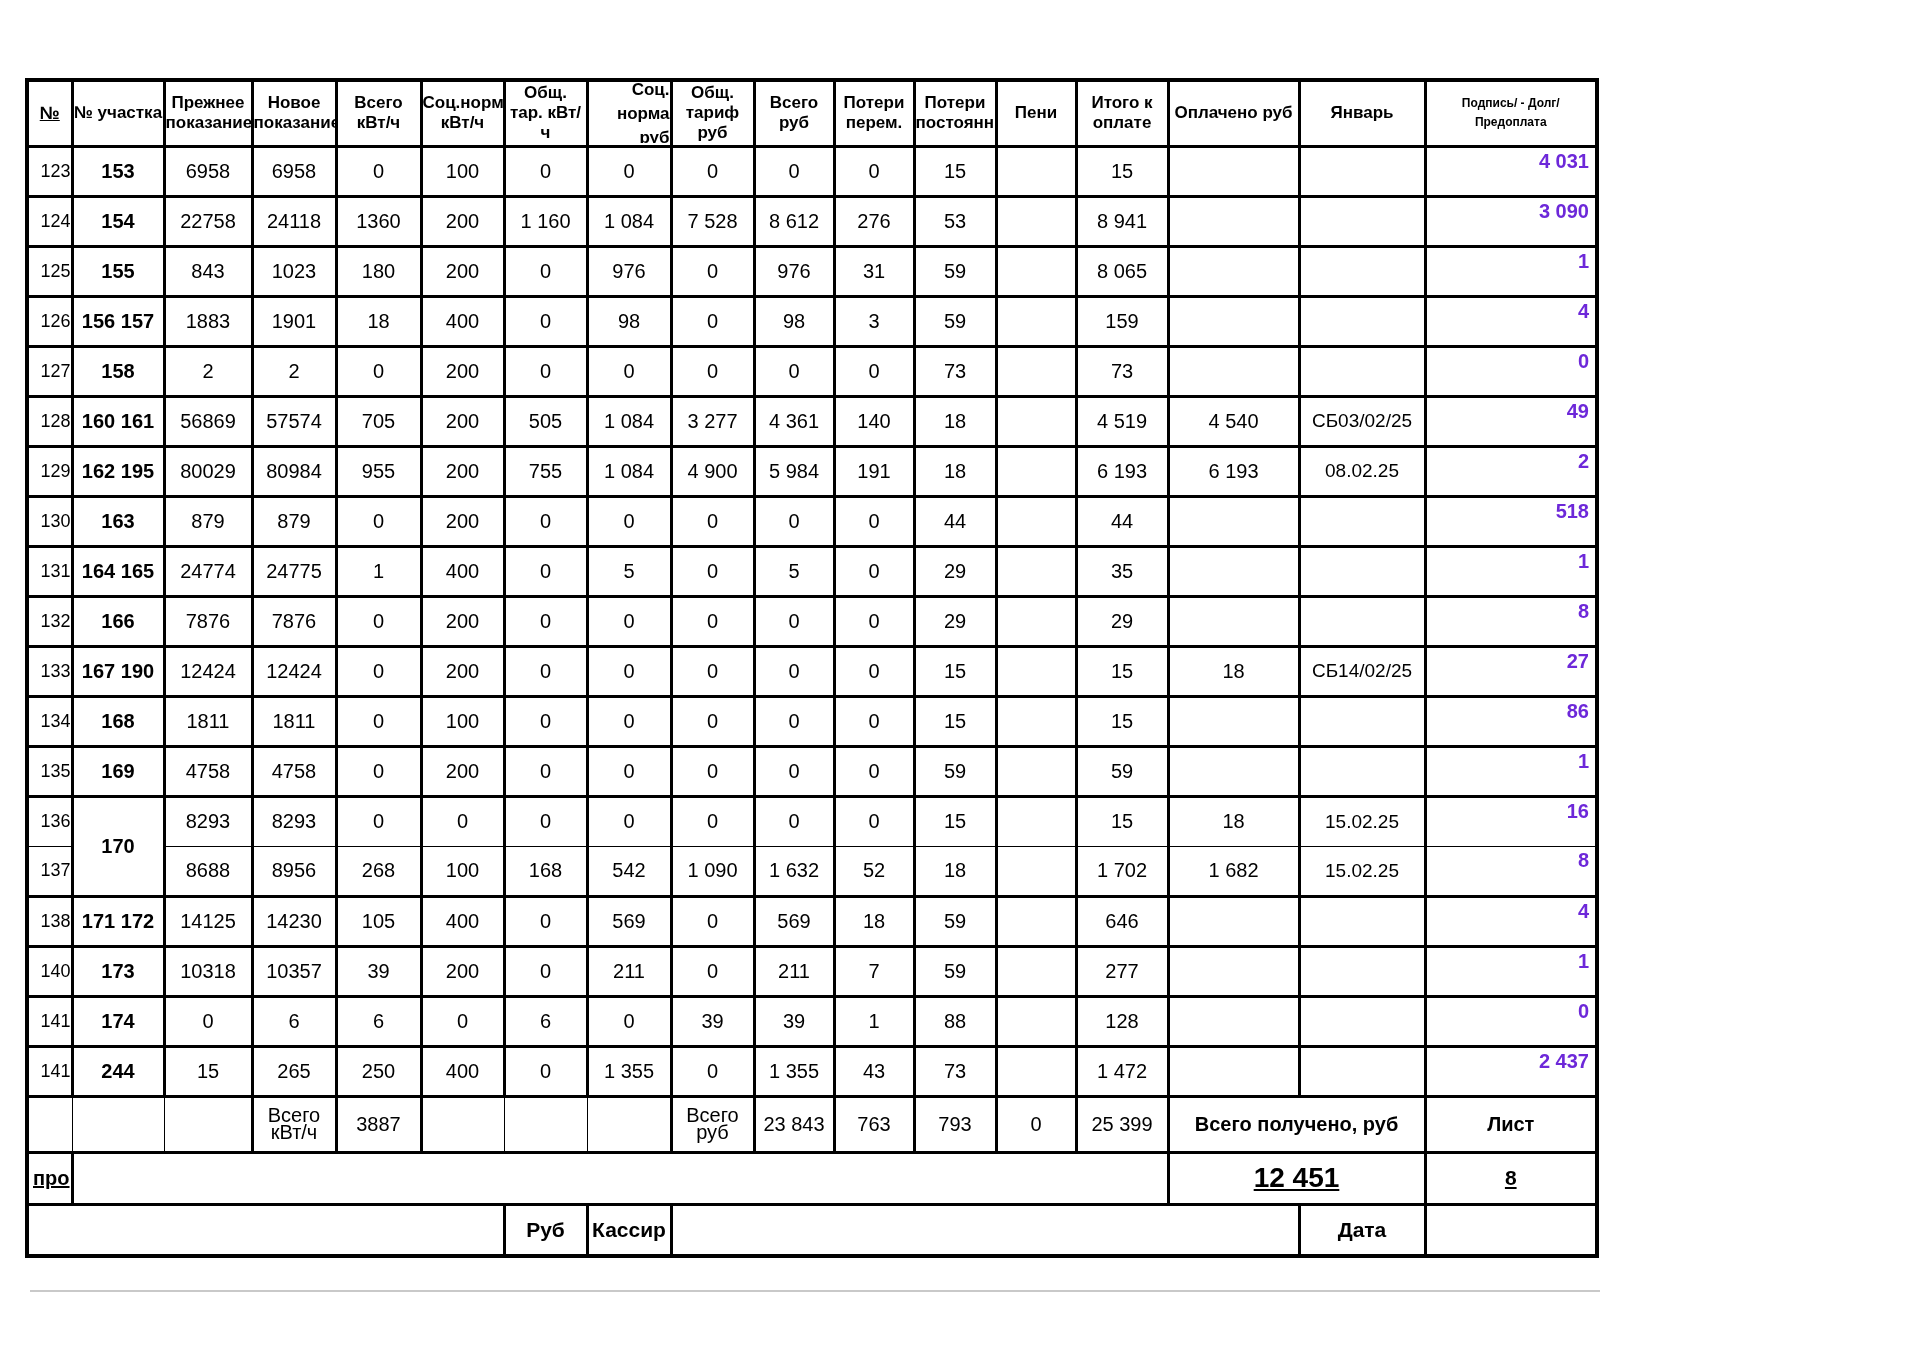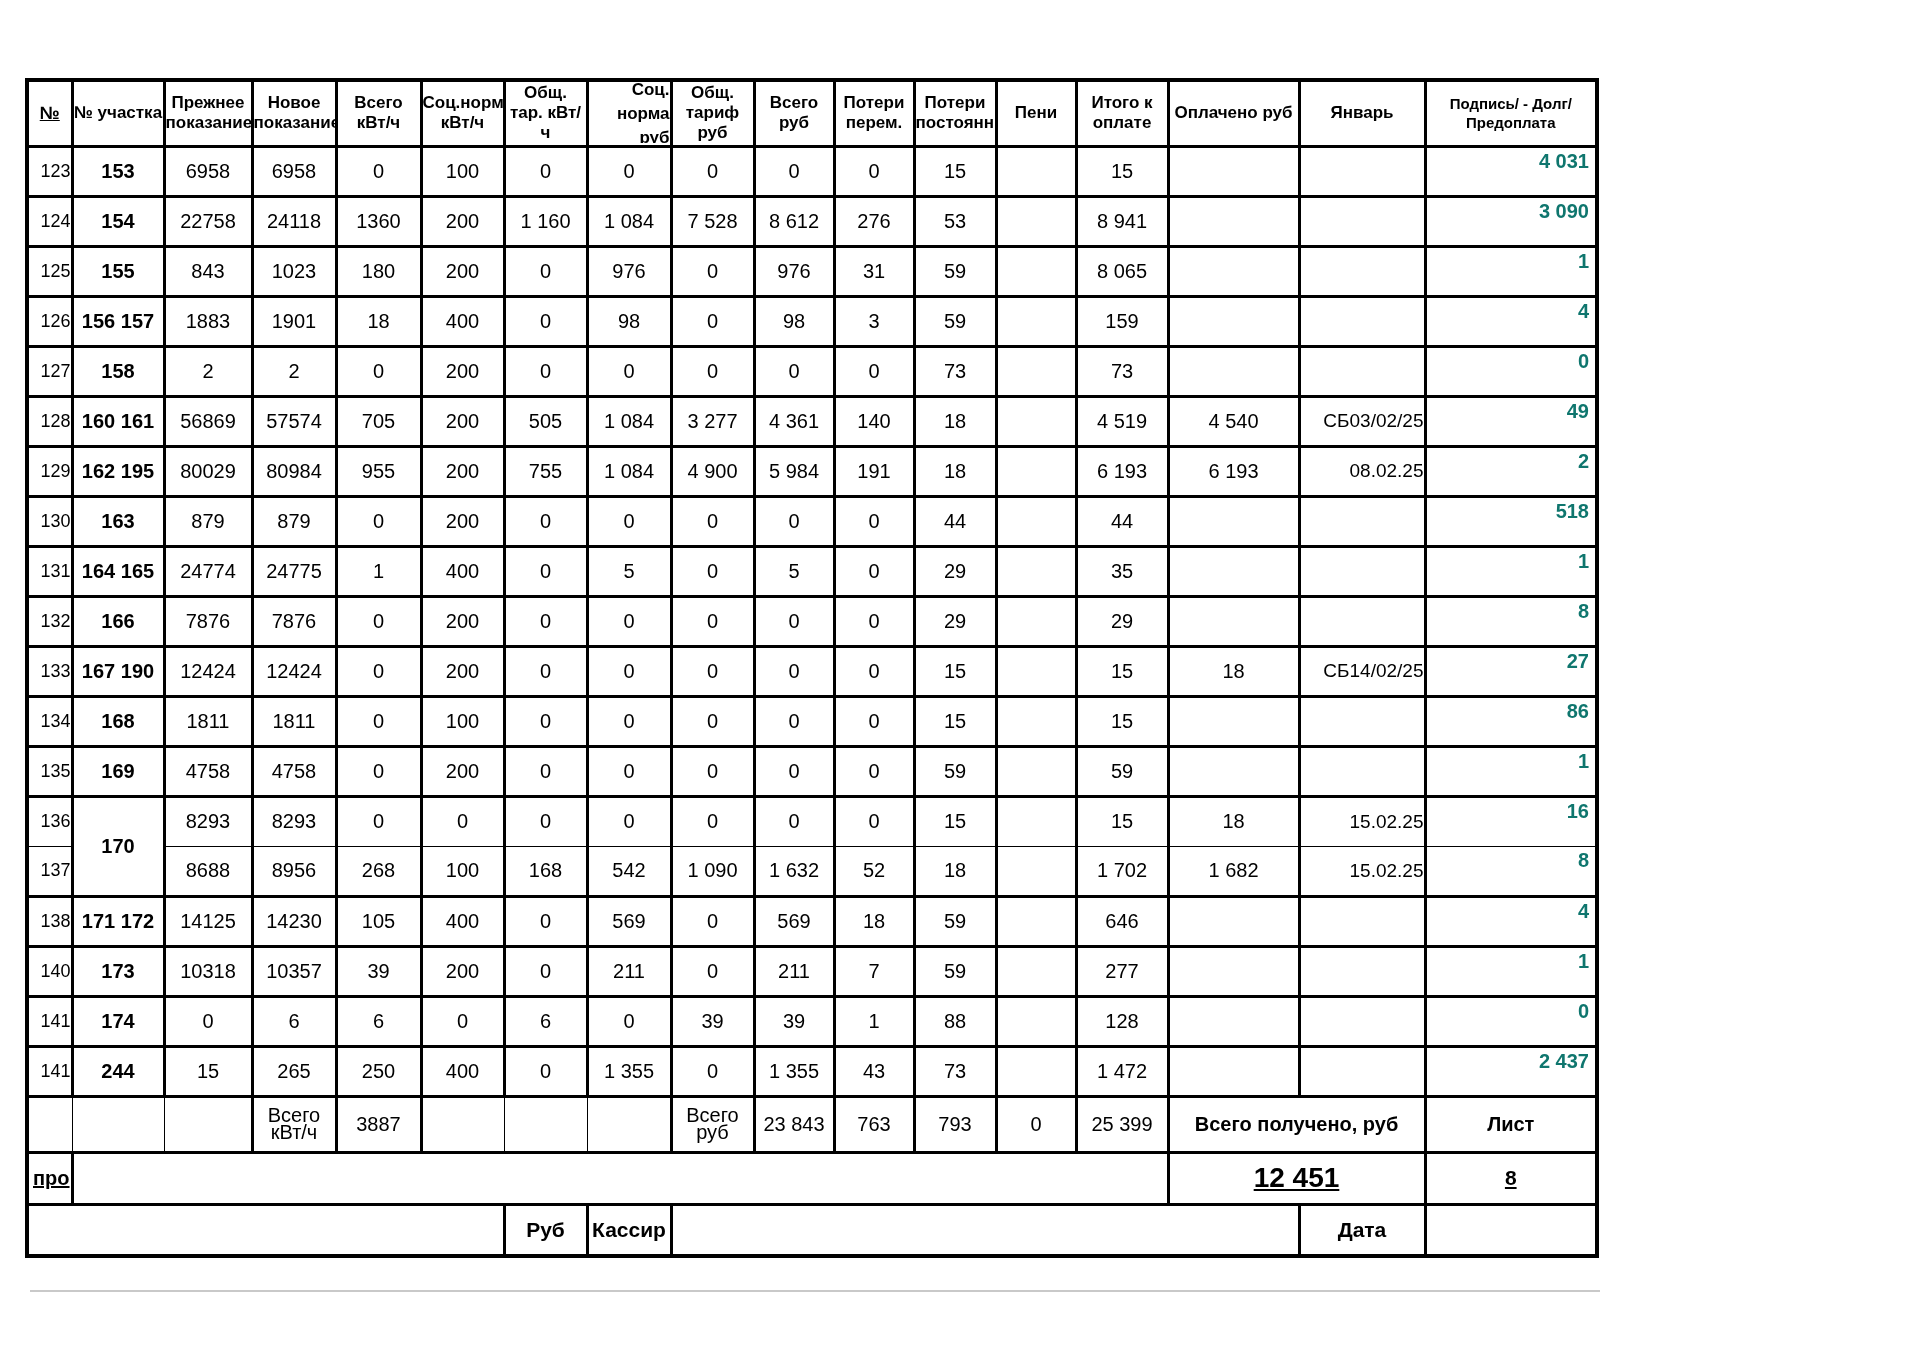--- a/index.html
+++ b/index.html
@@ -3,28 +3,28 @@
 <meta charset="utf-8">
 <style>
   html,body{margin:0;padding:0;background:#fff;}
   body{width:1920px;height:1357px;position:relative;font-family:"Liberation Sans",sans-serif;color:#000;}
   .sheet{position:absolute;left:25px;top:78px;}
   table{border-collapse:collapse;table-layout:fixed;width:1572px;border:4px solid #000;}
   th,td{border:3px solid #000;padding:0;overflow:hidden;vertical-align:middle;text-align:center;}
   thead tr{height:66px;}
   th{font-weight:bold;font-size:17px;line-height:20px;}
   .th-num span{text-decoration:underline;font-size:18px;}
-  .th-sign{font-size:15px;line-height:19px;}
+  .th-sign{font-size:12px;line-height:19px;}
   .clip8{height:60px;overflow:hidden;text-align:right;}
   .clip8 span{display:block;margin-top:-5px;line-height:24px;}
   tbody td{font-size:20px;}
   .c-num{font-size:18px;text-align:right;padding-left:3px;}
   .c-plot{font-weight:bold;}
-  .c-date{font-size:19px;text-align:right;}
-  .c-red{color:#0f766e;font-weight:bold;vertical-align:top;text-align:right;padding:2px 6px 0 0;line-height:22px;}
+  .c-date{font-size:19px;}
+  .c-red{color:#6d28d9;font-weight:bold;vertical-align:top;text-align:right;padding:2px 6px 0 0;line-height:22px;}
   tr.thin-bottom td{border-bottom-width:1px;}
   tr.thin-top td{border-top-width:1px;}
   tr.totals{height:56px;}
   tr.totals td{font-size:20px;}
   .t-label{font-size:15px;line-height:17px;font-weight:normal;}
   .thin-r{border-right-width:1px;}
   .thin-l{border-left-width:1px;}
   .t-received{font-weight:bold;font-size:21px;}
   .t-list{font-weight:bold;font-size:20px;}
   tr.note{height:52px;text-decoration:underline;}

